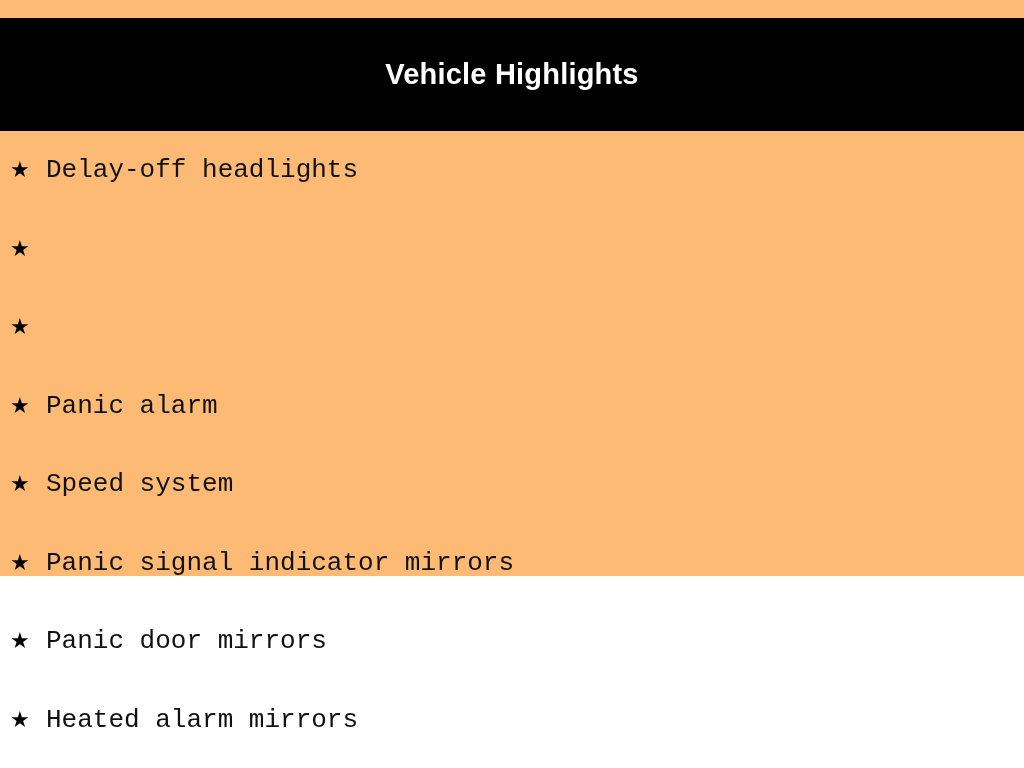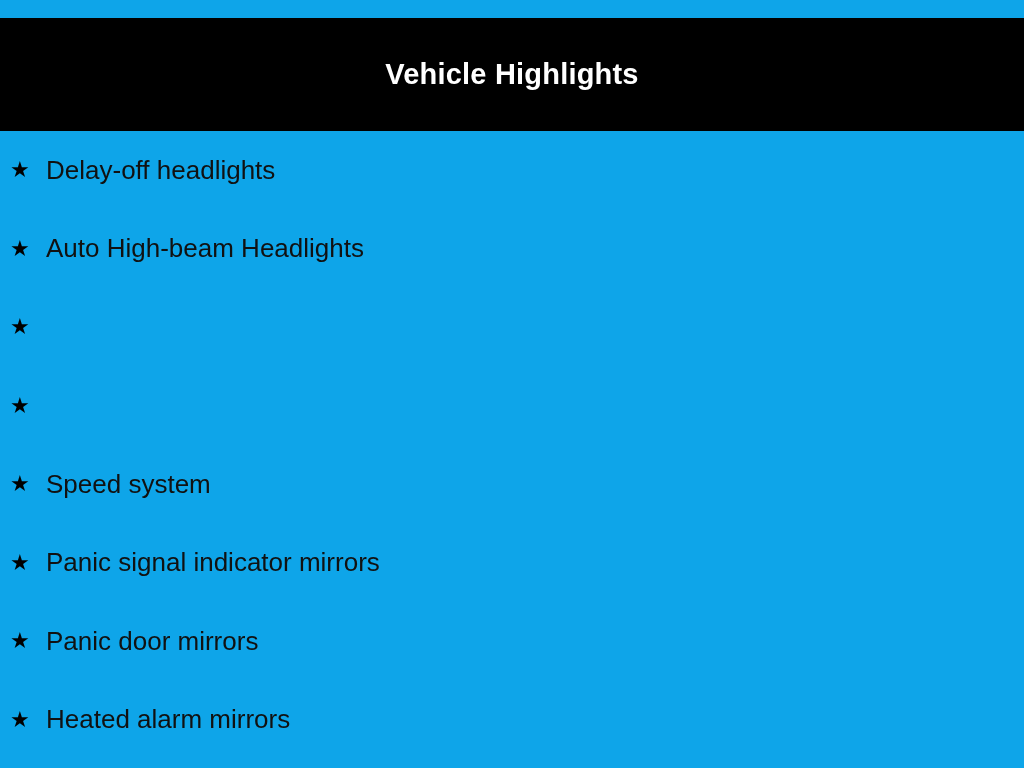--- a/index.html
+++ b/index.html
@@ -9,22 +9,22 @@
   body {
     width: 1024px;
     height: 768px;
     background: #ffffff;
     font-family: "Liberation Sans", sans-serif;
     overflow: hidden;
   }
   .page {
     position: relative;
     width: 1024px;
-    height: 768px;
-    background: #0ea5e9;
+    height: 576px;
+    background: #fdba74;
   }
   .header-band {
     position: absolute;
     top: 18px;
     left: 0;
     width: 1024px;
     height: 113px;
     background: #000000;
     display: flex;
     align-items: center;
@@ -58,21 +58,21 @@
     width: 22px;
     font-size: 22px;
     line-height: 1;
     color: #000000;
     text-align: left;
     flex: 0 0 auto;
   }
   .item-label {
     font-size: 26px;
     color: #111111;
-    font-family: Liberation Sans, sans-serif;
+    font-family: Liberation Mono, monospace;
     margin-left: 14px;
     white-space: nowrap;
   }
 </style>
 </head>
 <body>
 
 <div class="page">
 
   <div class="header-band">
@@ -81,29 +81,29 @@
 
   <ul class="highlights-list">
 
     <li class="highlight-item">
       <span class="bullet-star">★</span>
       <span class="item-label">Delay-off headlights</span>
     </li>
 
     <li class="highlight-item">
       <span class="bullet-star">★</span>
-      <span class="item-label">Auto High-beam Headlights</span>
     </li>
 
     <li class="highlight-item">
       <span class="bullet-star">★</span>
     </li>
 
     <li class="highlight-item">
       <span class="bullet-star">★</span>
+      <span class="item-label">Panic alarm</span>
     </li>
 
     <li class="highlight-item">
       <span class="bullet-star">★</span>
       <span class="item-label">Speed system</span>
     </li>
 
     <li class="highlight-item">
       <span class="bullet-star">★</span>
       <span class="item-label">Panic signal indicator mirrors</span>

